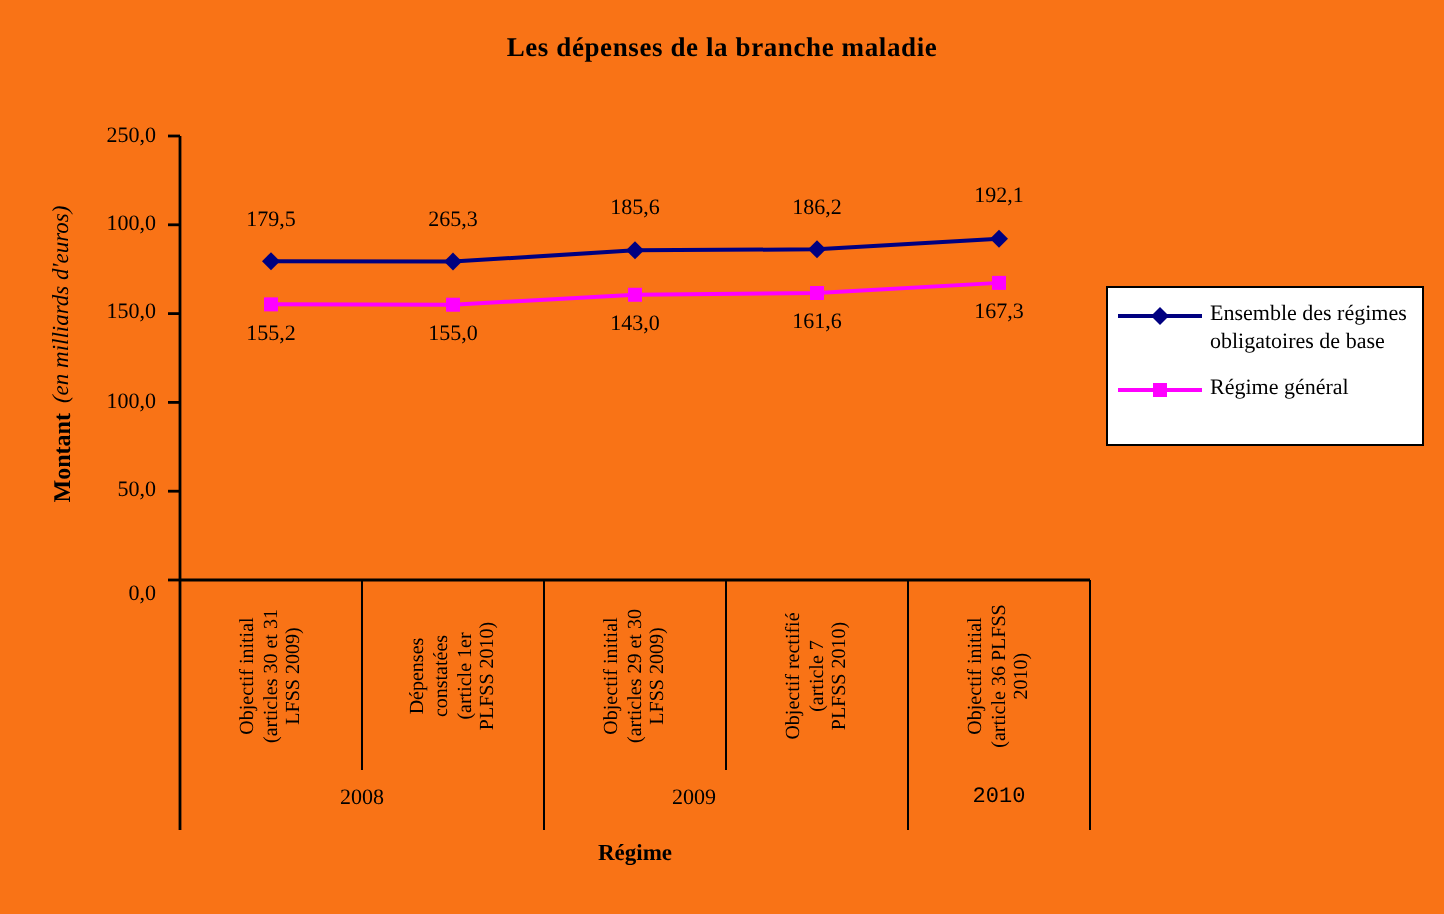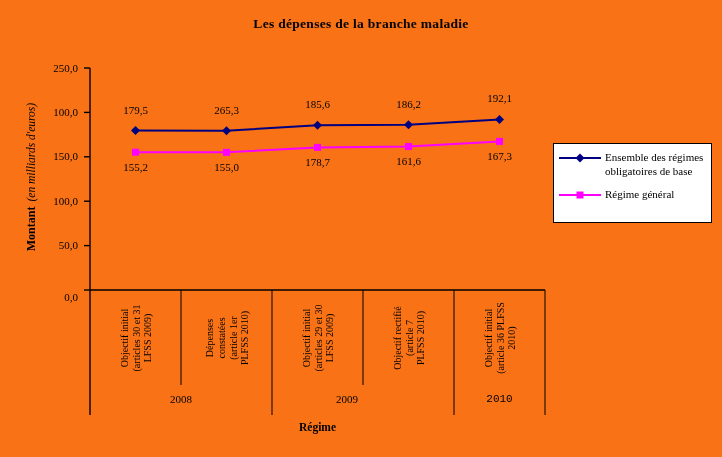--- a/index.html
+++ b/index.html
@@ -103,21 +103,21 @@
   <span class="ytick" style="top: 61.5px;">250,0</span>
 
   <span class="dlabel" style="left: 111.5px; top: 103.604px;">179,5</span>
   <span class="dlabel" style="left: 202.5px; top: 103.782px;">265,3</span>
   <span class="dlabel" style="left: 293.5px; top: 98.1872px;">185,6</span>
   <span class="dlabel" style="left: 384.5px; top: 97.6544px;">186,2</span>
   <span class="dlabel" style="left: 475.5px; top: 92.4152px;">192,1</span>
 
   <span class="dlabel" style="left: 111.5px; top: 161.182px;">155,2</span>
   <span class="dlabel" style="left: 202.5px; top: 161.36px;">155,0</span>
-  <span class="dlabel" style="left: 293.5px; top: 156.387px;">178,7</span>
+  <span class="dlabel" style="left: 293.5px; top: 156.387px;">143,0</span>
   <span class="dlabel" style="left: 384.5px; top: 155.499px;">161,6</span>
   <span class="dlabel" style="left: 475.5px; top: 150.438px;">167,3</span>
 
   <div class="cat-cell" style="left: 90px; top: 292px; width: 91px; height: 92px;">
     <div class="cat-inner">Objectif initial
 (articles 30 et 31
 LFSS 2009)</div>
   </div>
   <div class="cat-cell" style="left: 181px; top: 292px; width: 91px; height: 92px;">
     <div class="cat-inner">Dépenses

